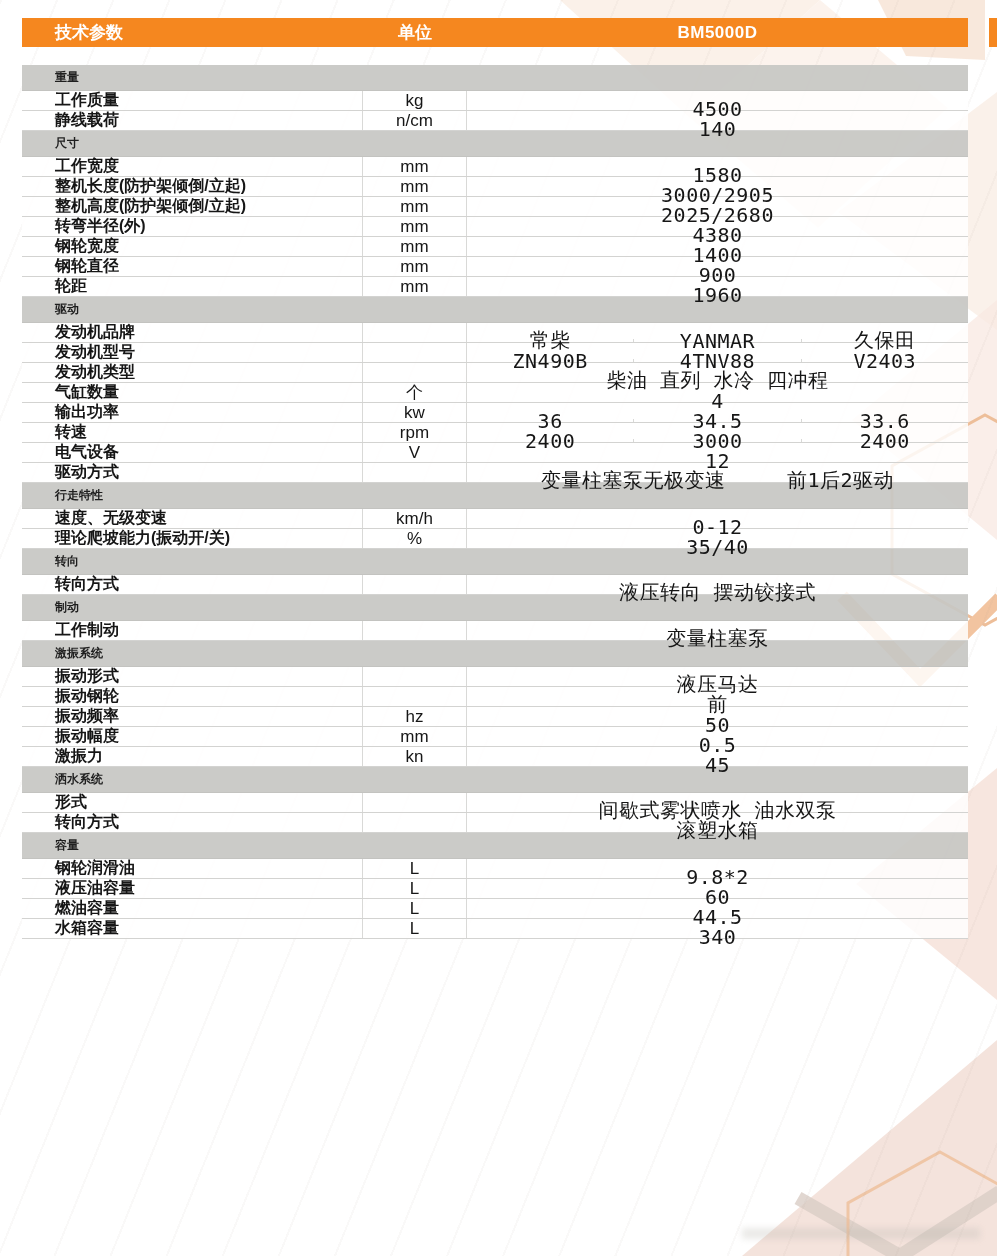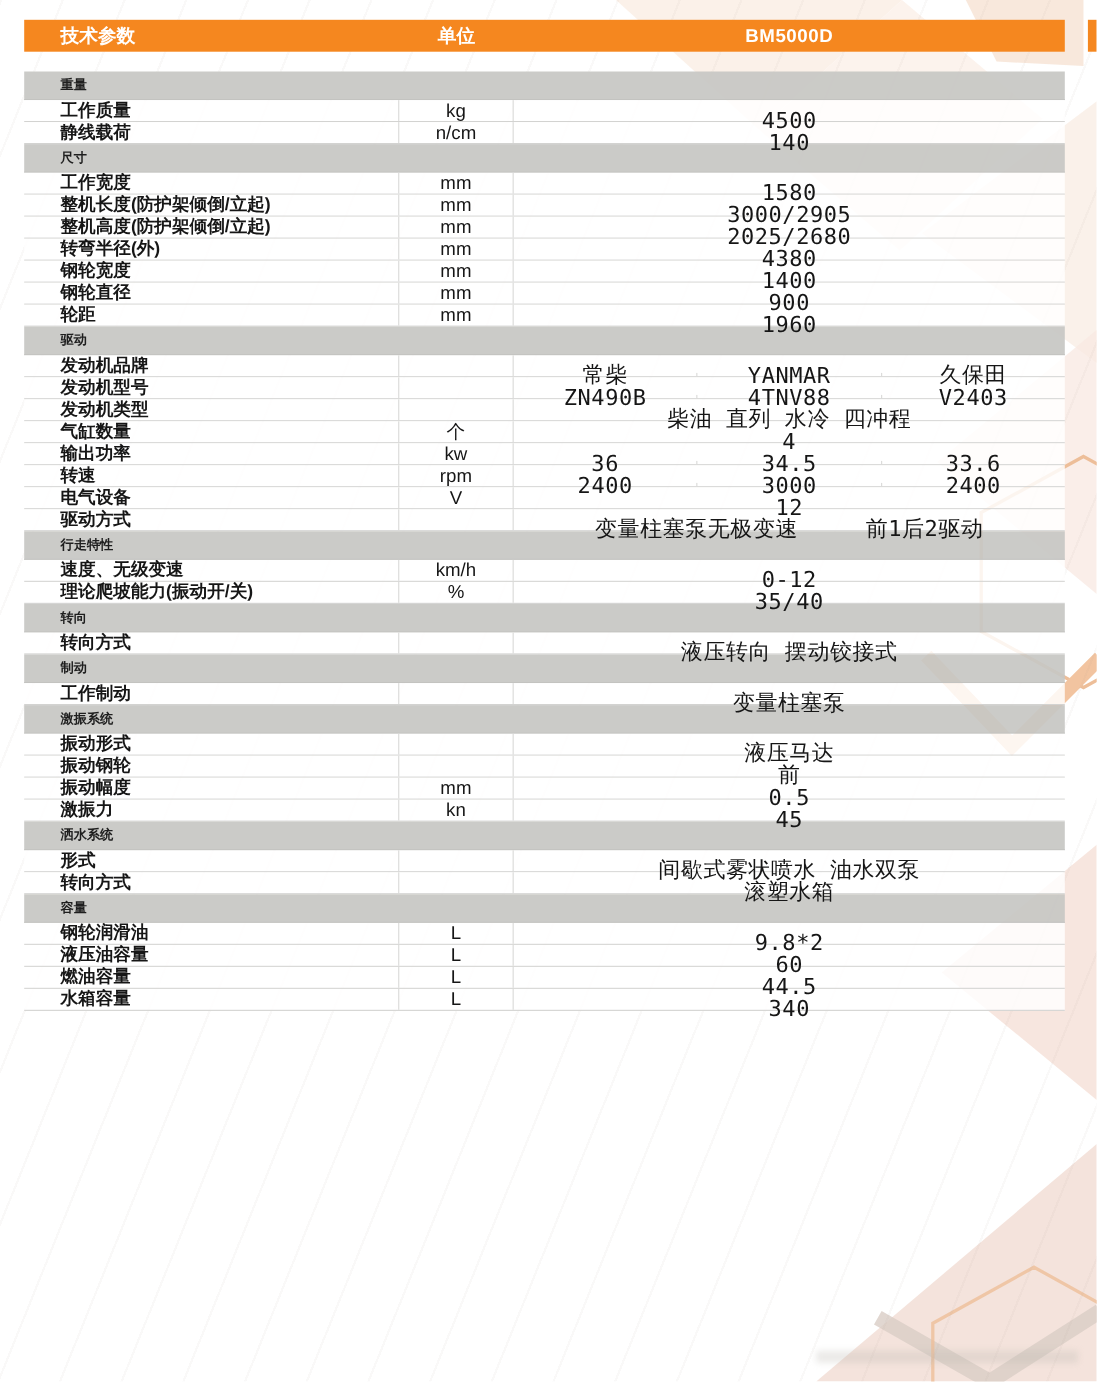--- a/index.html
+++ b/index.html
@@ -279,20 +279,27 @@
           </div>
         </div>
         <div class="row">
           <div class="c-name">振动钢轮</div>
           <div class="c-unit"></div>
           <div class="c-vals">
             <div class="val">前</div>
           </div>
         </div>
         <div class="row">
+          <div class="c-name">振动频率</div>
+          <div class="c-unit">hz</div>
+          <div class="c-vals">
+            <div class="val">50</div>
+          </div>
+        </div>
+        <div class="row">
           <div class="c-name">振动幅度</div>
           <div class="c-unit">mm</div>
           <div class="c-vals">
             <div class="val">0.5</div>
           </div>
         </div>
         <div class="row">
           <div class="c-name">激振力</div>
           <div class="c-unit">kn</div>
           <div class="c-vals">

